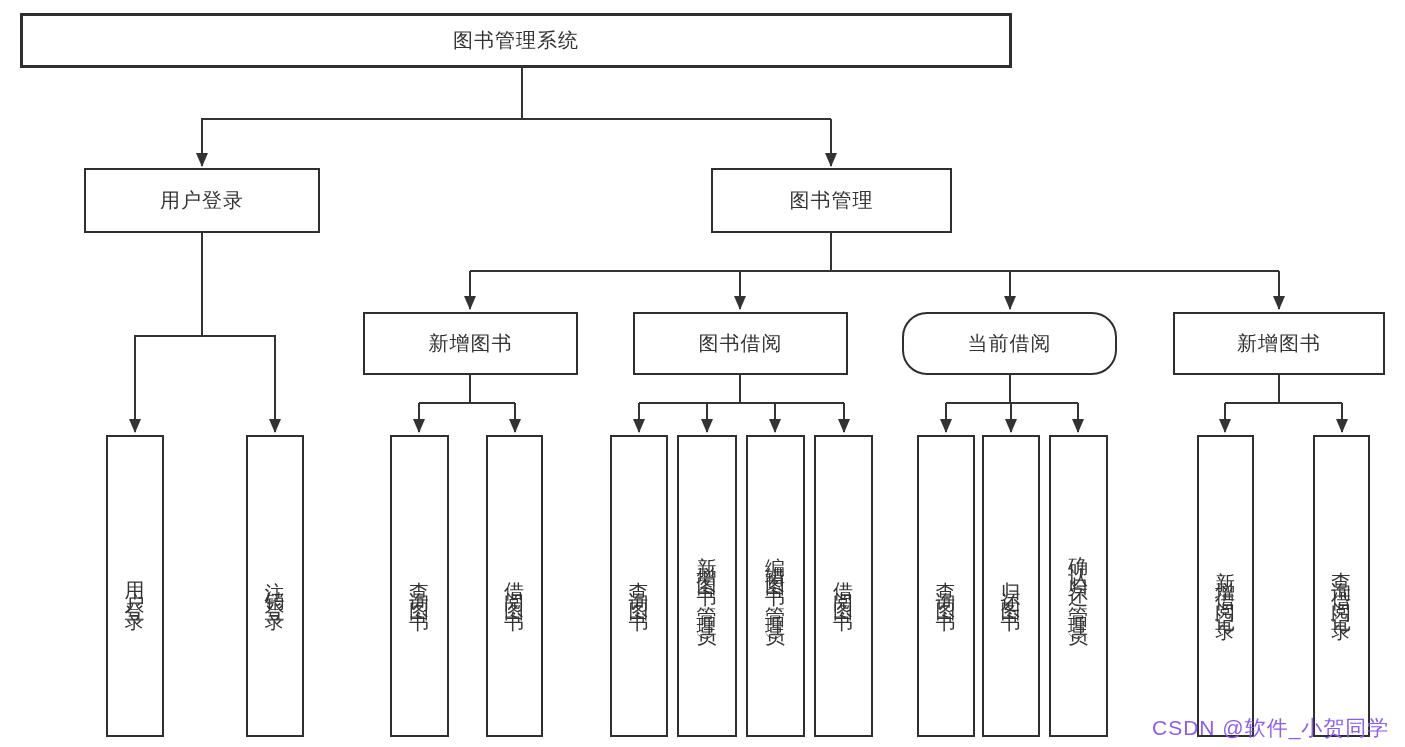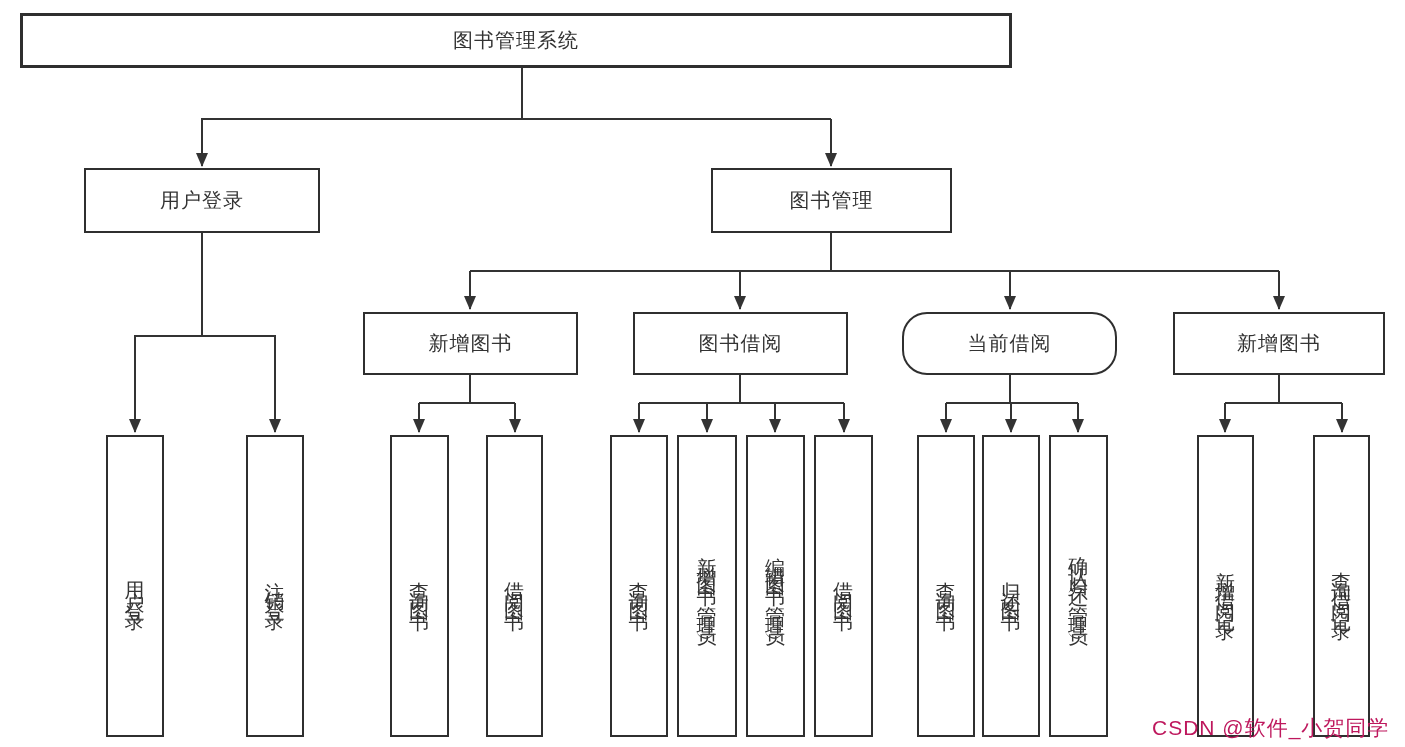--- a/index.html
+++ b/index.html
@@ -43,21 +43,21 @@
     letter-spacing: 10px;
     line-height: 1.1;
   }
   .watermark {
     position: absolute;
     left: 1152px;
     top: 714px;
     z-index: 2;
     font-size: 21px;
     letter-spacing: 1px;
-    color: #be185d;
+    color: #8b5cf6;
     white-space: nowrap;
   }
 </style>
 </head>
 <body>
 
 <svg id="connector-svg" width="1405" height="747" viewBox="0 0 1405 747" xmlns="http://www.w3.org/2000/svg">
   <defs>
     <marker id="ah" viewBox="0 0 14 12" refX="13" refY="6" markerWidth="14" markerHeight="12" markerUnits="userSpaceOnUse" orient="auto">
       <path d="M0,0 L14,6 L0,12 Z" fill="#333333"></path>

